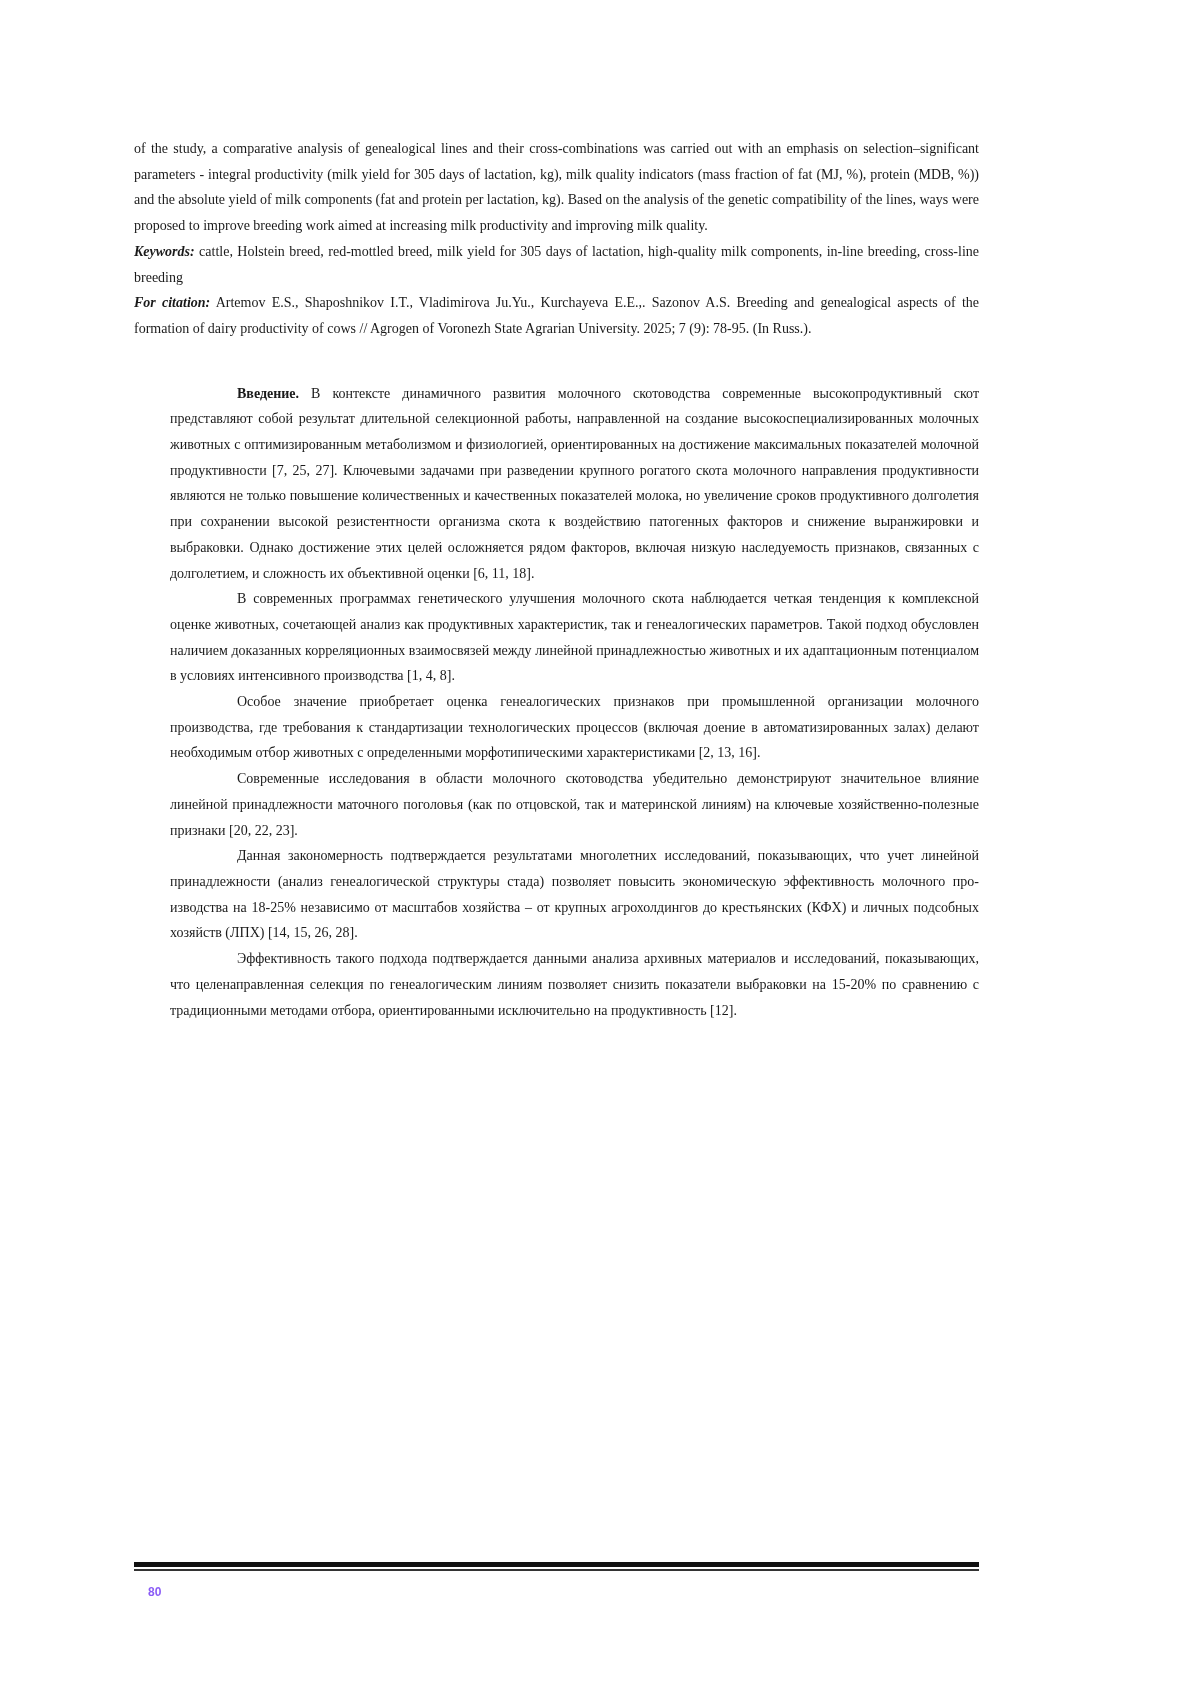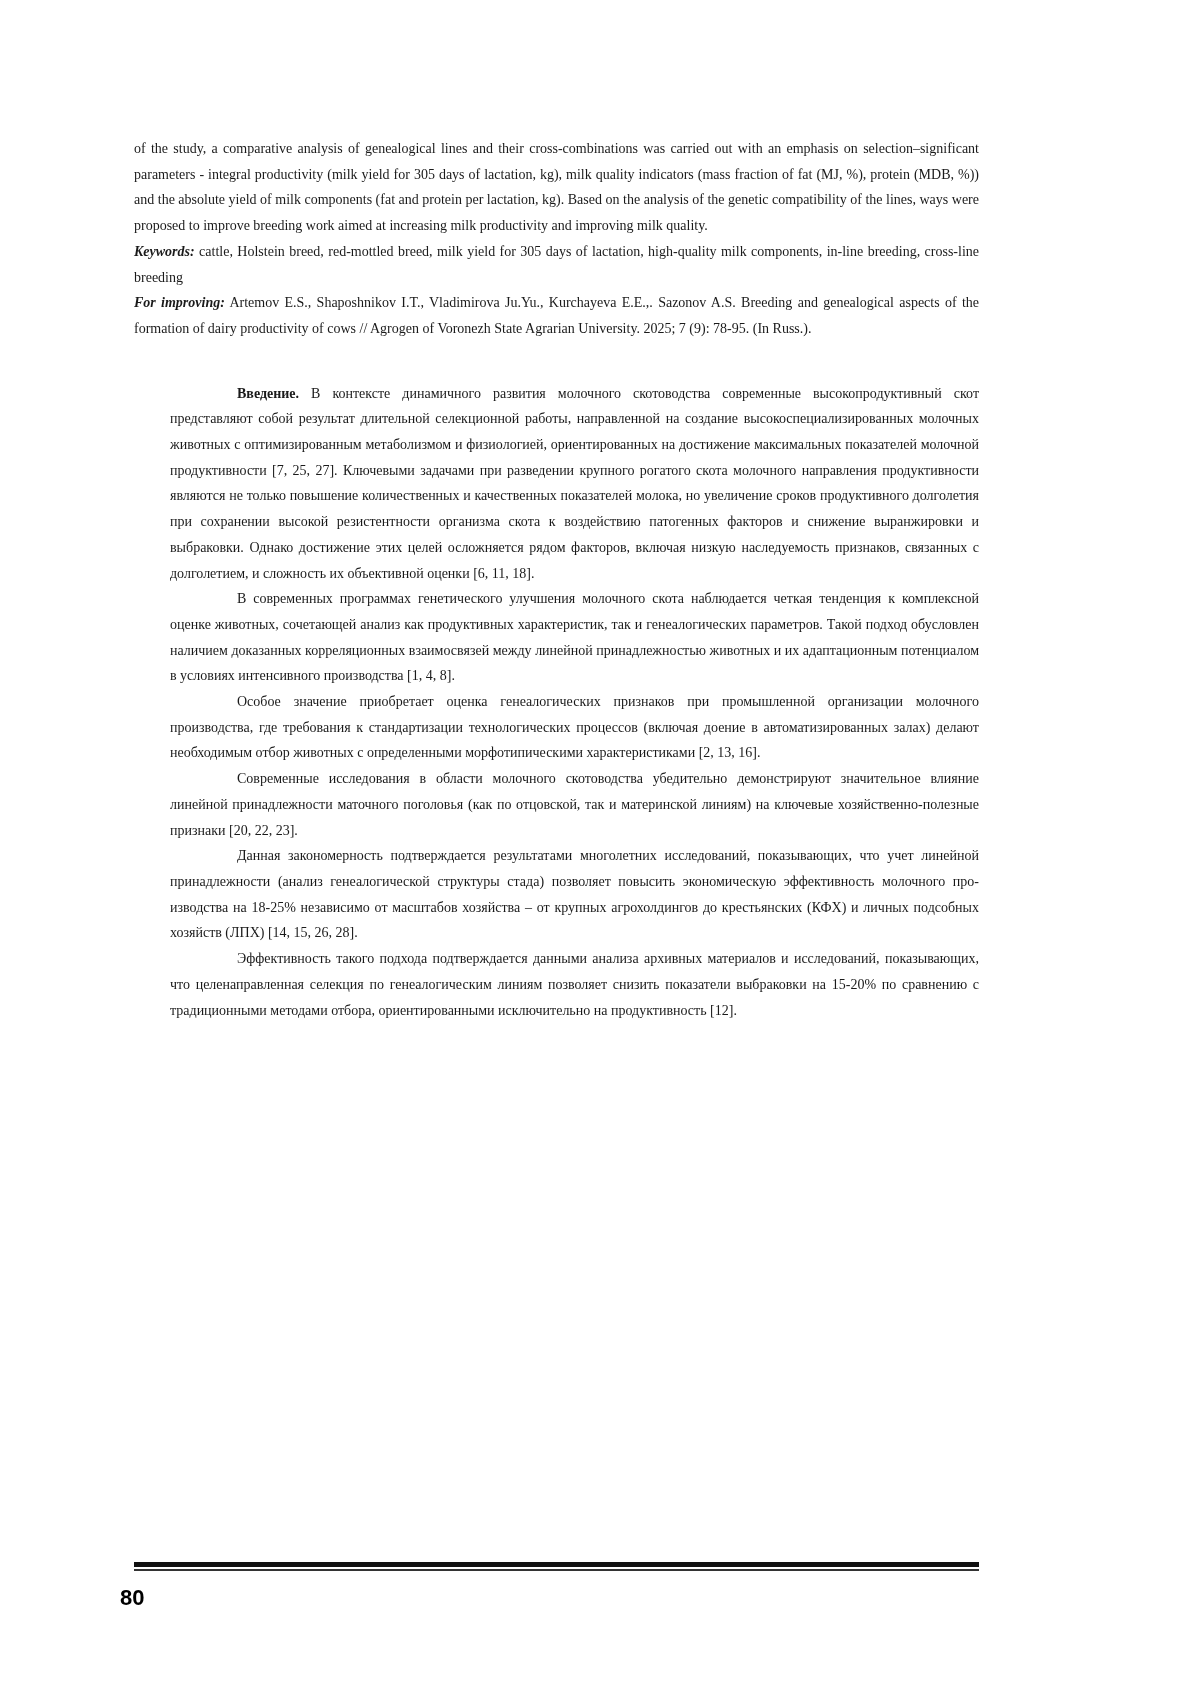--- a/index.html
+++ b/index.html
@@ -16,33 +16,33 @@
   .abstract .p { margin: 0; }
   .label { font-weight: bold; font-style: italic; }
   .body-section { margin-top: 39px; margin-left: 36px; }
   .body-section .p { text-indent: 67px; }
   .intro-head { font-weight: bold; }
   .rule { position: absolute; left: 134px; top: 1562px; width: 845px; }
   .rule .thick { height: 5px; background: #111; }
   .rule .gap { height: 2px; background: #fff; }
   .rule .thin { height: 2px; background: #333; }
   .page-number {
-    position: absolute; left: 120px; top: 1585px;
+    position: absolute; left: 148px; top: 1585px;
     font-family: "Liberation Sans", "DejaVu Sans", sans-serif;
-    font-weight: bold; font-size: 22px; color: #000000;
+    font-weight: bold; font-size: 12px; color: #8b5cf6;
   }
 </style>
 </head>
 <body>
 
 <div class="page">
   <div class="abstract">
     <p class="p">of the study, a comparative analysis of genealogical lines and their cross-combinations was carried out with an emphasis on selection–significant parameters - integral productivity (milk yield for 305 days of lactation, kg), milk quality indicators (mass fraction of fat (MJ, %), pro­tein (MDB, %)) and the absolute yield of milk components (fat and protein per lactation, kg). Based on the analysis of the genetic compatibility of the lines, ways were proposed to im­prove breeding work aimed at increasing milk productivity and improving milk quality.</p>
     <p class="p"><span class="label">Keywords:</span><span> cattle, Holstein breed, red-mottled breed, milk yield for 305 days of lactation, high-quality milk components, in-line breeding, cross-line breeding</span></p>
-    <p class="p"><span class="label">For improving:</span><span> Artemov E.S., Shaposhnikov I.T., Vladimirova Ju.Yu., Kurchayeva E.E.,. Sazo­nov A.S. Breeding and genealogical aspects of the formation of dairy productivity of cows // Agrogen of Voronezh State Agrarian University. 2025; 7 (9): 78-95. (In Russ.).</span></p>
+    <p class="p"><span class="label">For citation:</span><span> Artemov E.S., Shaposhnikov I.T., Vladimirova Ju.Yu., Kurchayeva E.E.,. Sazo­nov A.S. Breeding and genealogical aspects of the formation of dairy productivity of cows // Agrogen of Voronezh State Agrarian University. 2025; 7 (9): 78-95. (In Russ.).</span></p>
   </div>
 
   <div class="body-section">
     <p class="p"><span class="intro-head">Введение.</span><span> В контексте динамичного развития молочного скотоводства совре­менные высокопродуктивный скот представляют собой результат длительной селекци­онной работы, направленной на создание высокоспециализированных молочных жи­вотных с оптимизированным метаболизмом и физиологией, ориентированных на до­стижение максимальных показателей молочной продуктивности [7, 25, 27]. Ключевыми задачами при разведении крупного рогатого скота молочного направления продуктив­ности являются не только повышение количественных и качественных показателей мо­лока, но увеличение сроков продуктивного долголетия при сохранении высокой рези­стентности организма скота к воздействию патогенных факторов и снижение выранжи­ровки и выбраковки. Однако достижение этих целей осложняется рядом факторов, включая низкую наследуемость признаков, связанных с долголетием, и сложность их объективной оценки [6, 11, 18].</span></p>
     <p class="p">В современных программах генетического улучшения молочного скота наблю­дается четкая тенденция к комплексной оценке животных, сочетающей анализ как про­дуктивных характеристик, так и генеалогических параметров. Такой подход обуслов­лен наличием доказанных корреляционных взаимосвязей между линейной принадлеж­ностью животных и их адаптационным потенциалом в условиях интенсивного произ­водства [1, 4, 8].</p>
     <p class="p">Особое значение приобретает оценка генеалогических признаков при промыш­ленной организации молочного производства, где требования к стандартизации техно­логических процессов (включая доение в автоматизированных залах) делают необхо­димым отбор животных с определенными морфотипическими характеристиками [2, 13, 16].</p>
     <p class="p">Современные исследования в области молочного скотоводства убедительно де­монстрируют значительное влияние линейной принадлежности маточного поголовья (как по отцовской, так и материнской линиям) на ключевые хозяйственно-полезные признаки [20, 22, 23].</p>
     <p class="p">Данная закономерность подтверждается результатами многолетних исследова­ний, показывающих, что учет линейной принадлежности (анализ генеалогической структуры стада) позволяет повысить экономическую эффективность молочного про­изводства на 18-25% независимо от масштабов хозяйства – от крупных агрохолдингов до крестьянских (КФХ) и личных подсобных хозяйств (ЛПХ) [14, 15, 26, 28].</p>
     <p class="p">Эффективность такого подхода подтверждается данными анализа архивных ма­териалов и исследований, показывающих, что целенаправленная селекция по генеало­гическим линиям позволяет снизить показатели выбраковки на 15-20% по сравнению с традиционными методами отбора, ориентированными исключительно на продуктив­ность [12].</p>
   </div>

